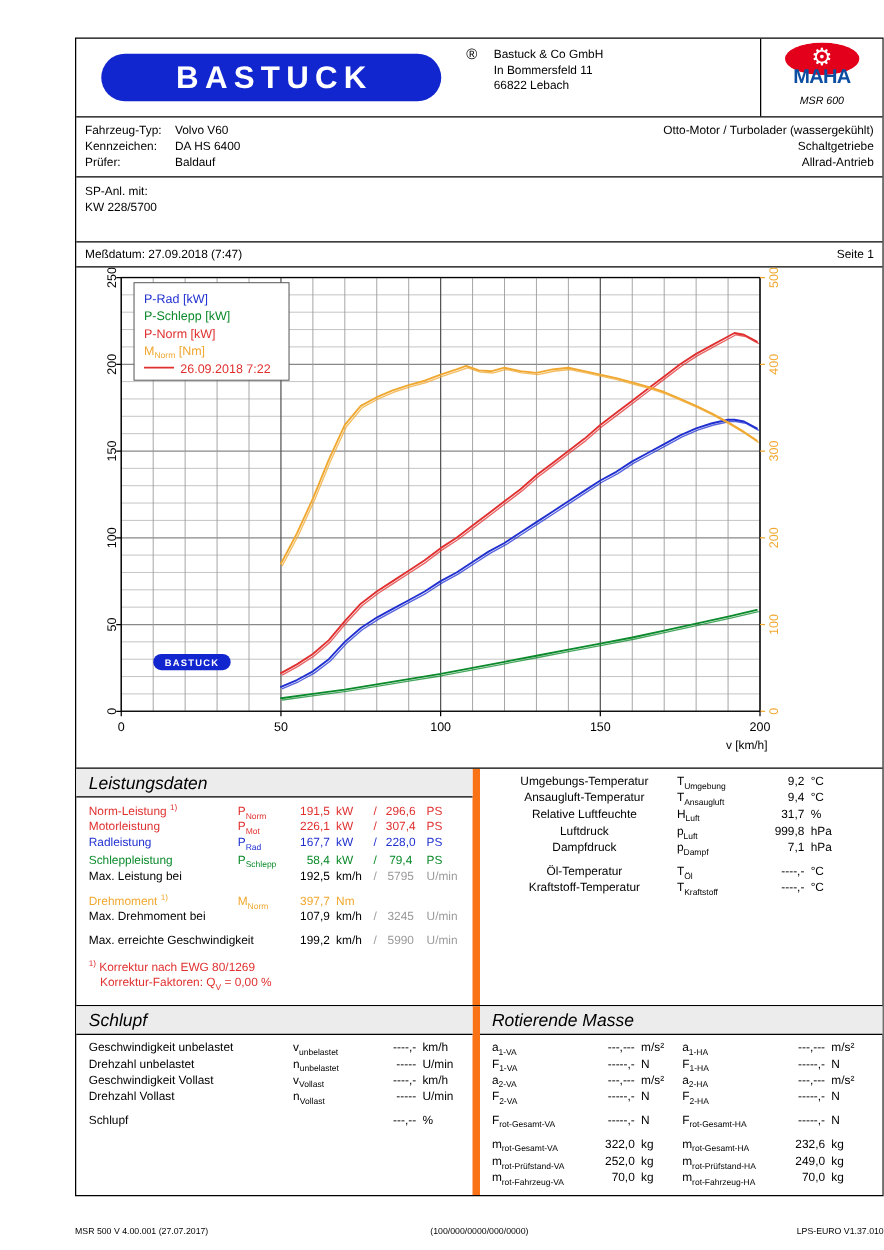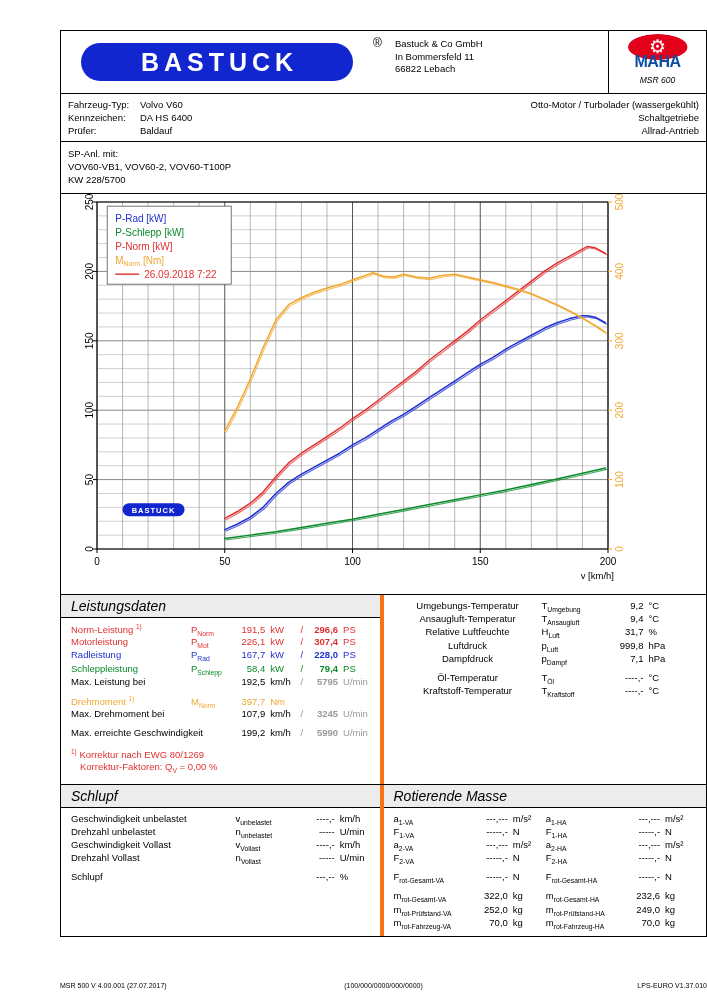--- a/index.html
+++ b/index.html
@@ -1,21 +1,21 @@
 <!DOCTYPE html>
 <html><head>
 <meta charset="utf-8">
 <style>
   html,body{margin:0;padding:0;background:#fff;}
   body{width:707px;height:1000px;font-family:"Liberation Sans",sans-serif;color:#000;}
   .page{position:relative;width:707px;height:1000px;box-sizing:border-box;}
   .sheet{position:absolute;left:60px;top:30px;width:647px;border:1px solid #000;box-sizing:border-box;}
   .row{display:flex;}
   .bd-b{border-bottom:1px solid #000;}
-  .bd-r{border-right:4px solid #f97316;}
+  .bd-r{border-right:6px solid #f97316;}
 
   
   .hdr{height:62px;}
   .hdr-logo{width:312px;display:flex;align-items:center;justify-content:center;box-sizing:border-box;}
   .bastuck-pill{width:272px;height:38px;border-radius:19px;background:#1226cf;
       display:flex;align-items:center;justify-content:center;}
   .bastuck-pill span{color:#fff;font-weight:bold;font-size:25px;letter-spacing:5px;
       font-family:"Liberation Sans",sans-serif;padding-left:5px;}
   .hdr-reg{width:22px;position:relative;}
   .hdr-reg .rsym{position:absolute;top:5px;left:0;font-size:12px;}
@@ -48,21 +48,21 @@
   .pnl-title{font-size:14px;font-style:italic;padding:3px 8px 3px 10px;border-bottom:1px solid #000;
       background:#ececec;}
   .pnl{font-size:9.5px;}
   .pnl-body{padding:5px 8px 6px 10px;}
   .lrow{display:flex;align-items:baseline;height:13.2px;}
   .lbl{width:152px;}
   .sym{width:54px;}
   .num{width:40px;text-align:right;}
   .unit{width:34px;padding-left:5px;}
   .slash{width:12px;text-align:center;}
-  .num2{width:40px;text-align:right;font-weight:bold;}
+  .num2{width:40px;text-align:center;}
   .unit2{width:36px;padding-left:5px;}
   sub{font-size:6.8px;}
   .red{color:#e03030;}
   .blue{color:#2030d0;}
   .green{color:#0a8a2a;}
   .orange{color:#f0a830;}
   .grey{color:#9a9a9a;}
   .gap{height:6px;}
   .env .lbl{width:148px;text-align:center;}
   .env .sym{width:62px;}
@@ -122,24 +122,27 @@
       </div>
       <div class="l">
         <div class="k">Prüfer:</div>
         <div class="v">Baldauf</div>
         <div class="r">Allrad-Antrieb</div>
       </div>
     </div>
 
     <div class="spanl bd-b">
       <div>SP-Anl. mit:</div>
-      <div>VOV60-VB1, VOV60-2, VOV60-T100P</div>
       <div>KW 228/5700</div>
     </div>
 
+    <div class="measrow bd-b">
+      <div>Meßdatum: 27.09.2018 (7:47)</div>
+      <div class="r">Seite 1</div>
+    </div>
 
     <div class="chartwrap bd-b">
       <svg class="chartsvg" id="chart" width="645" height="399" viewBox="0 0 645 399">
           <line x1="36" y1="355" x2="547" y2="355" stroke="#888" stroke-width="1"></line>
           <line x1="36" y1="341.12" x2="547" y2="341.12" stroke="#bbb" stroke-width="0.7"></line>
           <line x1="36" y1="327.24" x2="547" y2="327.24" stroke="#bbb" stroke-width="0.7"></line>
           <line x1="36" y1="313.36" x2="547" y2="313.36" stroke="#bbb" stroke-width="0.7"></line>
           <line x1="36" y1="299.48" x2="547" y2="299.48" stroke="#bbb" stroke-width="0.7"></line>
           <line x1="36" y1="285.6" x2="547" y2="285.6" stroke="#888" stroke-width="1"></line>
           <line x1="36" y1="271.72" x2="547" y2="271.72" stroke="#bbb" stroke-width="0.7"></line>

